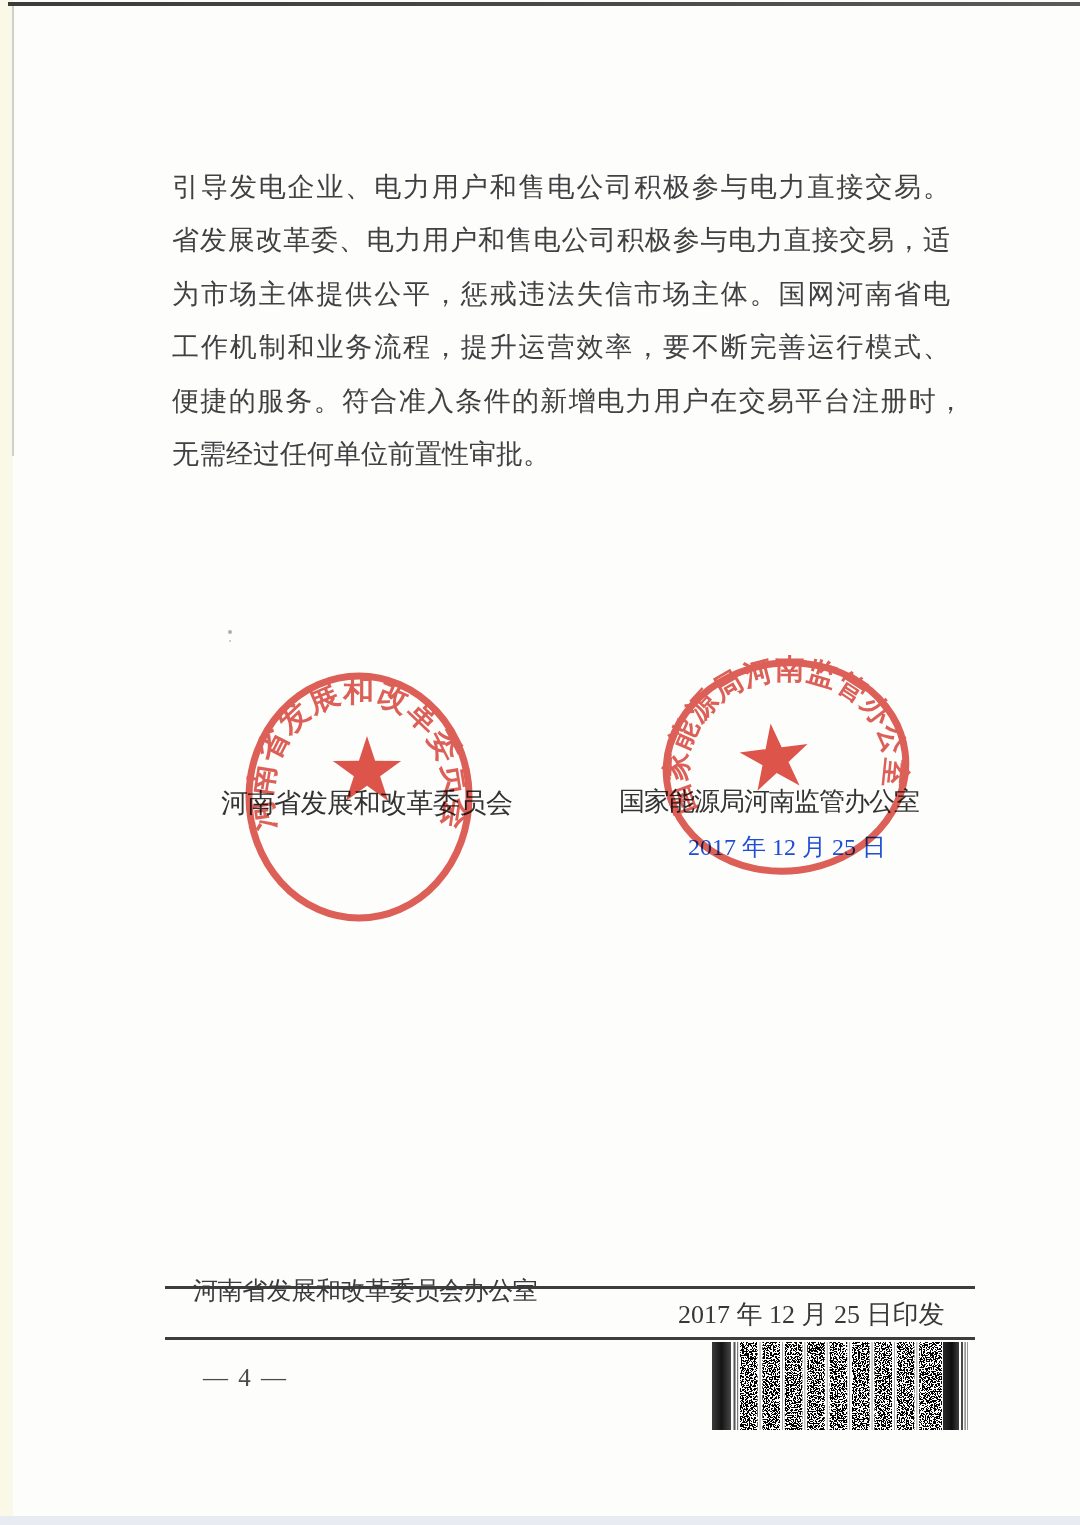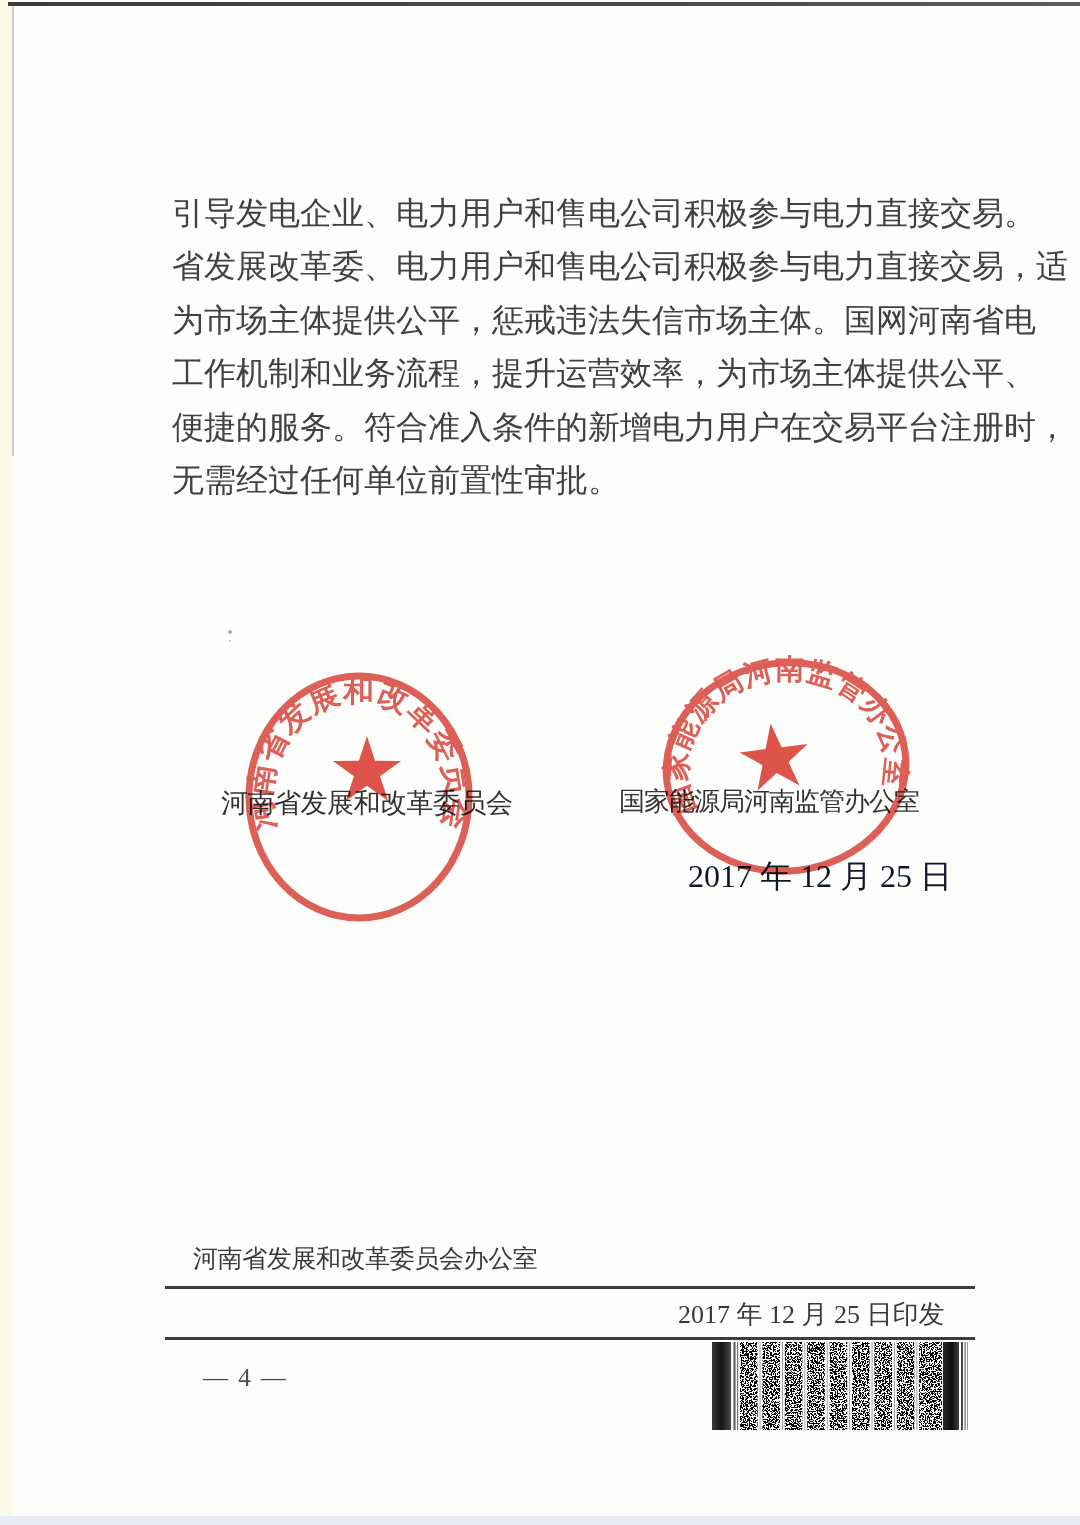--- a/index.html
+++ b/index.html
@@ -12,58 +12,58 @@
   
   .edge-strip-left{left:0;top:0;width:13px;height:1525px;background:#faf8e6;}
   .scan-top-line{left:8px;top:2px;width:1072px;height:4px;
     background:linear-gradient(90deg,#3c3c3c 0%,#4a4a4a 55%,#5a5a58 100%);}
   .scan-left-line{left:12px;top:6px;width:2px;height:450px;background:#b9b9b2;opacity:.65;}
   .bottom-strip{left:0;top:1516px;width:1080px;height:9px;background:#e8ecf2;}
   .scan-artifact{left:228px;top:630px;width:4px;height:4px;background:#9b9b9b;border-radius:50%;
     box-shadow:0 9px 0 -1px #b0b0ad;opacity:.8;}
 
   
-  .doc-body{left:172px;top:187px;width:792px;color:#414143;
-    font-size:32px;line-height:53.4px;font-family:Liberation Serif, serif;}
+  .doc-body{left:172px;top:161px;width:792px;color:#414143;
+    font-size:27px;line-height:53.4px;font-family:Liberation Serif, serif;}
   .doc-line{width:778px;text-align:justify;text-align-last:justify;text-justify:inter-ideograph;
     white-space:nowrap;}
   .doc-line.wide{width:792px;}
   .doc-line.last{text-align:center;text-align-last:left;}
 
   
   .seal{mix-blend-mode:multiply;opacity:.85;}
   .seal-label{color:#333335;white-space:nowrap;mix-blend-mode:multiply;}
   .seal-label.left{left:221px;top:785px;font-size:27px;letter-spacing:-0.5px;}
   .seal-label.right{left:619px;top:784px;font-size:26px;letter-spacing:-1px;}
-  .seal-date{left:688px;top:831px;font-size:32px;color:#0f172a;white-space:nowrap;mix-blend-mode:multiply;margin-top:24px;}
+  .seal-date{left:688px;top:831px;font-size:24px;color:#1d4ed8;white-space:nowrap;mix-blend-mode:multiply;}
 
   
   .rule{left:165px;width:810px;height:3px;background:#3d3d3d;}
   .rule.r1{top:1286px;}
   .rule.r2{top:1337px;}
-  .footer-issuer{left:193px;top:1242px;font-size:25px;letter-spacing:-0.4px;color:#3a3a3c;white-space:nowrap;}
+  .footer-issuer{left:193px;top:1274px;font-size:25px;letter-spacing:-0.4px;color:#3a3a3c;white-space:nowrap;}
   .footer-date{left:678px;top:1297px;font-size:26px;color:#38383a;white-space:nowrap;text-align:center;}
   .page-number{left:203px;top:1364px;font-size:25px;color:#4b4b4b;letter-spacing:2px;white-space:nowrap;}
 
   .barcode{left:712px;top:1342px;}
 </style>
 </head>
 <body>
 
 <div class="abs edge-strip-left"></div>
 <div class="abs scan-top-line"></div>
 <div class="abs scan-left-line"></div>
 <div class="abs bottom-strip"></div>
 <div class="abs scan-artifact"></div>
 
 <div class="abs doc-body">
   <div class="doc-line">引导发电企业、电力用户和售电公司积极参与电力直接交易。</div>
   <div class="doc-line">省发展改革委、电力用户和售电公司积极参与电力直接交易，适</div>
   <div class="doc-line">为市场主体提供公平，惩戒违法失信市场主体。国网河南省电</div>
-  <div class="doc-line">工作机制和业务流程，提升运营效率，为市场主体提供公平、</div>
+  <div class="doc-line">工作机制和业务流程，提升运营效率，要不断完善运行模式、</div>
   <div class="doc-line wide">便捷的服务。符合准入条件的新增电力用户在交易平台注册时，</div>
   <div class="doc-line last">无需经过任何单位前置性审批。</div>
 </div>
 
 <svg class="abs seal" style="left:240px;top:668px;" width="240" height="264" viewBox="0 0 240 264">
   <ellipse cx="119" cy="129" rx="110" ry="121" fill="none" stroke-width="7" stroke="#d8453b"></ellipse>
   <defs>
     <path id="leftArc" d="M 36.3 161.8 A 88 96 0 1 1 201.7 161.8" fill="none"></path>
   </defs>
   <text font-size="31" font-weight="700" letter-spacing="1" font-family="Liberation Serif, DejaVu Serif, serif" fill="#d8453b">

